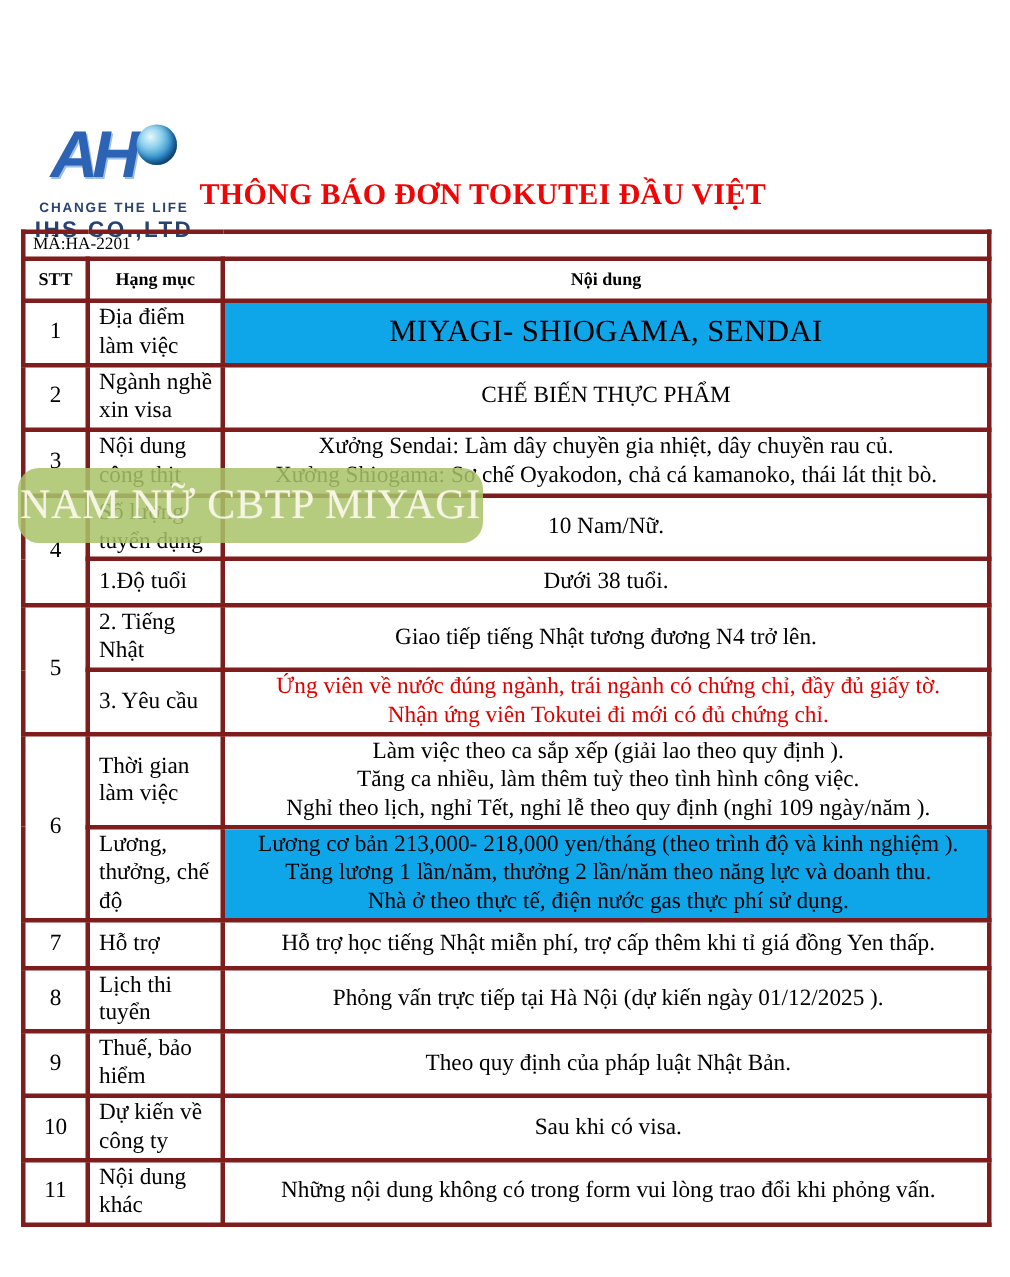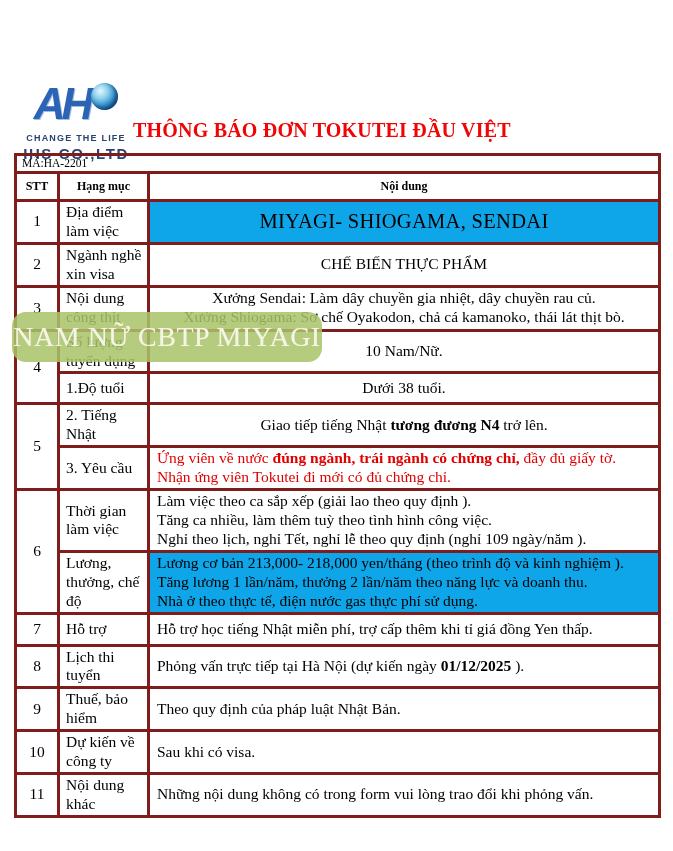--- a/index.html
+++ b/index.html
@@ -110,25 +110,25 @@
   }
   .hdr th {
     height: 28px;
     font-weight: bold;
     font-size: 12px;
     text-align: center;
   }
   td.no { text-align: center; }
   td.label { padding: 1px 3px 1px 6px; }
   td.body-c { text-align: center; padding: 1px 4px; }
-  td.body-l { text-align: left; padding: 1px 4px 1px 7px; margin-left: 25px; }
+  td.body-l { text-align: center; padding: 1px 4px 1px 7px; margin-left: 25px; }
 
   .hl-orange { background: #0ea5e9; }
   .big-loc   { font-size: 20.5px; font-weight: bold; letter-spacing: .3px; }
-  .bold      { font-weight: bold; }
+  .bold      { font-weight: normal; }
   .red-text  { color: #e00000; }
 
   
   .watermark {
     position: absolute;
     left: 12px;
     top: 312px;
     width: 310px;
     height: 50px;
     border-radius: 14px;

